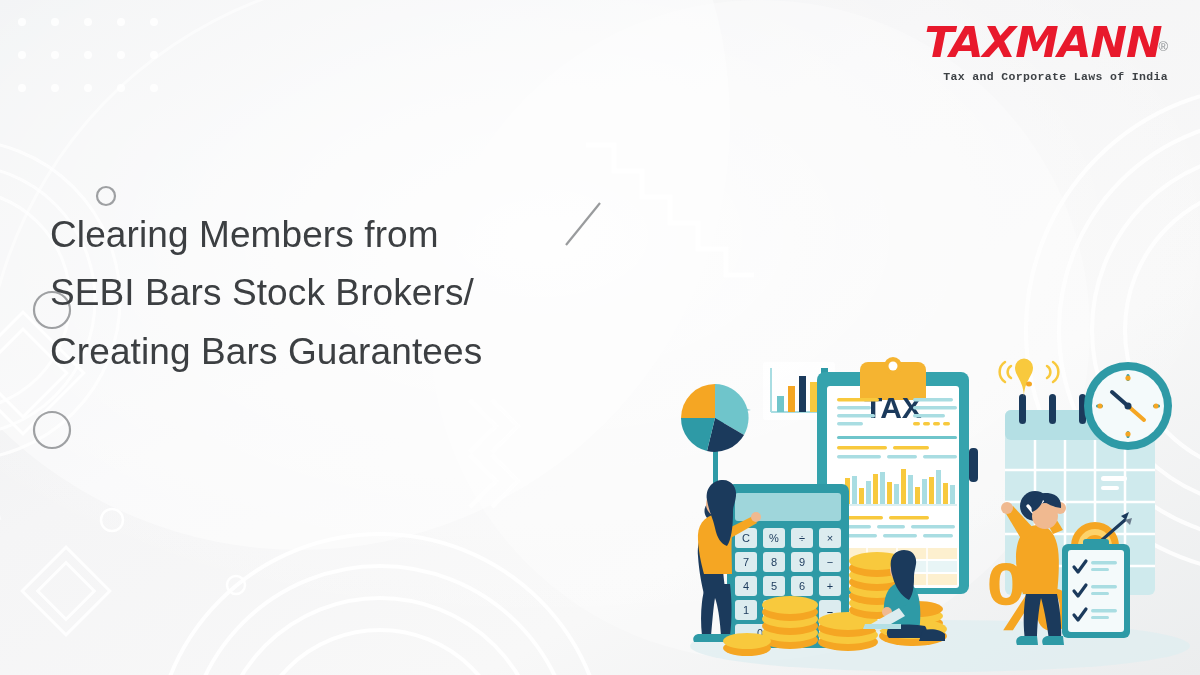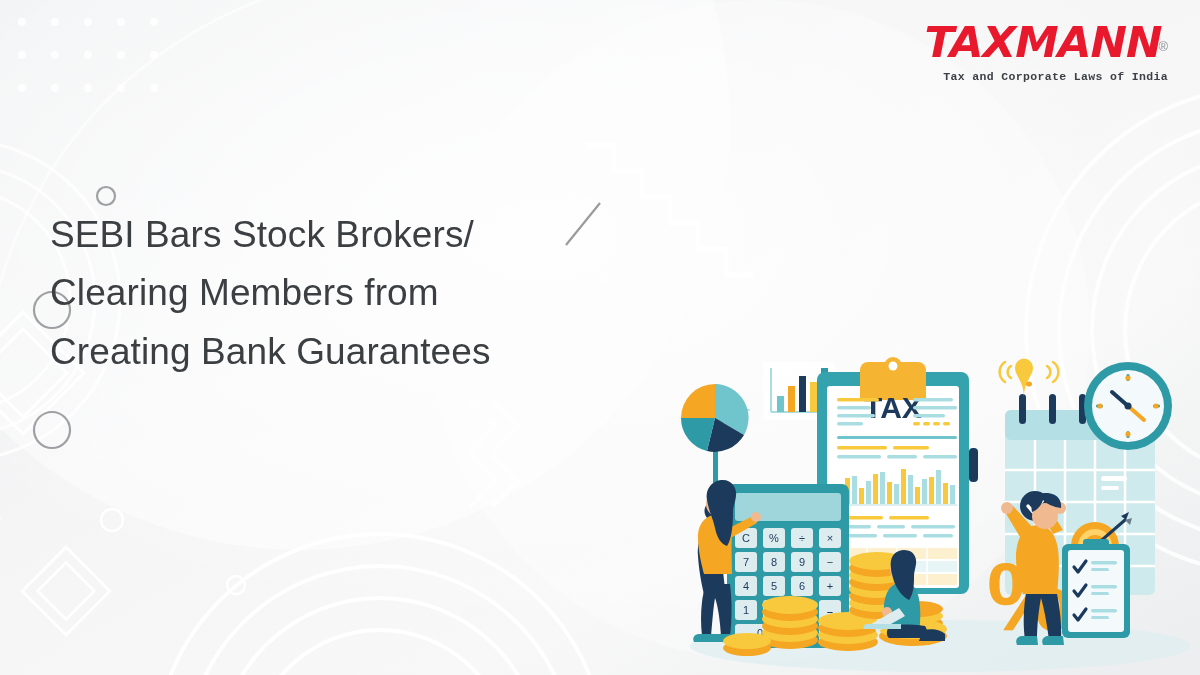--- a/index.html
+++ b/index.html
@@ -157,23 +157,23 @@
   </div>
 
   <div class="logo">
     <div>
       <span class="logo-word">TAXMANN</span><span class="logo-reg">®</span>
     </div>
     <div class="logo-tag">Tax and Corporate Laws of India</div>
   </div>
 
   <div class="headline">
+    <span class="ln">Clearing Members from</span>
     <span class="ln">SEBI Bars Stock Brokers/</span>
-    <span class="ln">Clearing Members from</span>
-    <span class="ln">Creating Bank Guarantees</span>
+    <span class="ln">Creating Bars Guarantees</span>
   </div>
 
   <div class="illustration">
     <svg viewBox="0 0 545 330" xmlns="http://www.w3.org/2000/svg">
       <defs>
         <clipPath id="cbClip">
             <rect x="168" y="28" width="140" height="210" rx="4"></rect>
           </clipPath>
       </defs>
 

